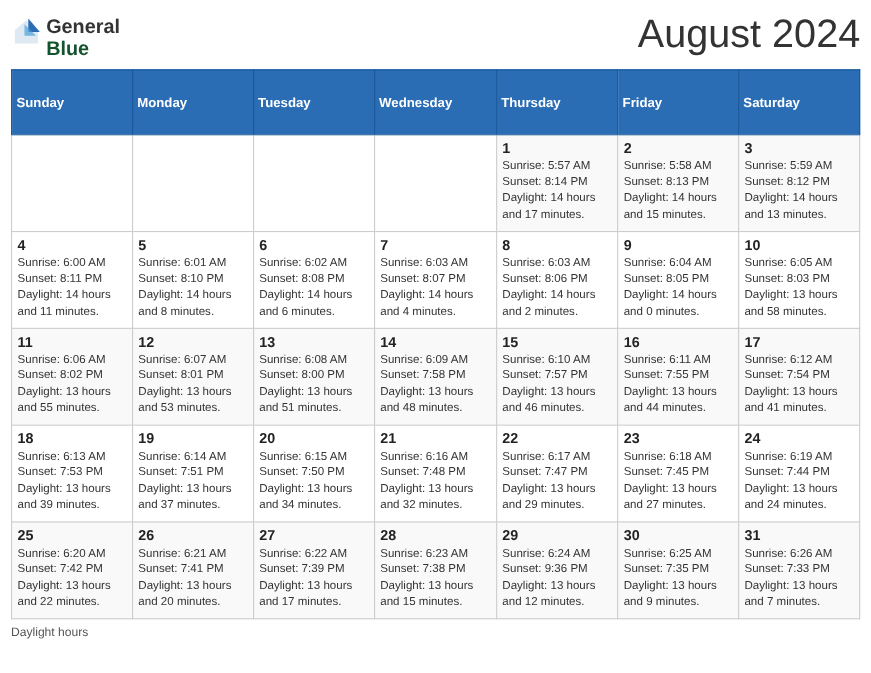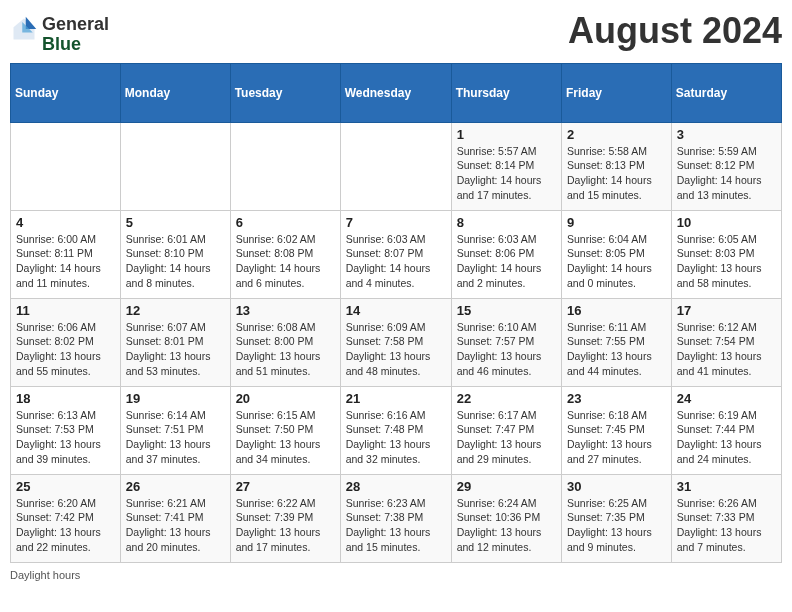--- a/index.html
+++ b/index.html
@@ -33,21 +33,21 @@
     .logo-icon {
       width: 28px;
       height: 28px;
       margin-right: 4px;
     }
     .title-area {
       text-align: right;
     }
     .month-title {
       font-size: 36px;
-      font-weight: bold;
+      font-weight: normal;
       color: #333;
     }
     .location {
       font-size: 15px;
       color: #333;
     }
     .calendar {
       width: 100%;
       border-collapse: collapse;
       font-size: 11px;
@@ -303,21 +303,21 @@
         </td>
         <td>
           <div class="day-number">28</div>
           <div class="day-info" style="white-space: pre-line;">Sunrise: 6:23 AM
 Sunset: 7:38 PM
 Daylight: 13 hours and 15 minutes.</div>
         </td>
         <td>
           <div class="day-number">29</div>
           <div class="day-info" style="white-space: pre-line;">Sunrise: 6:24 AM
-Sunset: 10:36 PM
+Sunset: 9:36 PM
 Daylight: 13 hours and 12 minutes.</div>
         </td>
         <td>
           <div class="day-number">30</div>
           <div class="day-info" style="white-space: pre-line;">Sunrise: 6:25 AM
 Sunset: 7:35 PM
 Daylight: 13 hours and 9 minutes.</div>
         </td>
         <td>
           <div class="day-number">31</div>

